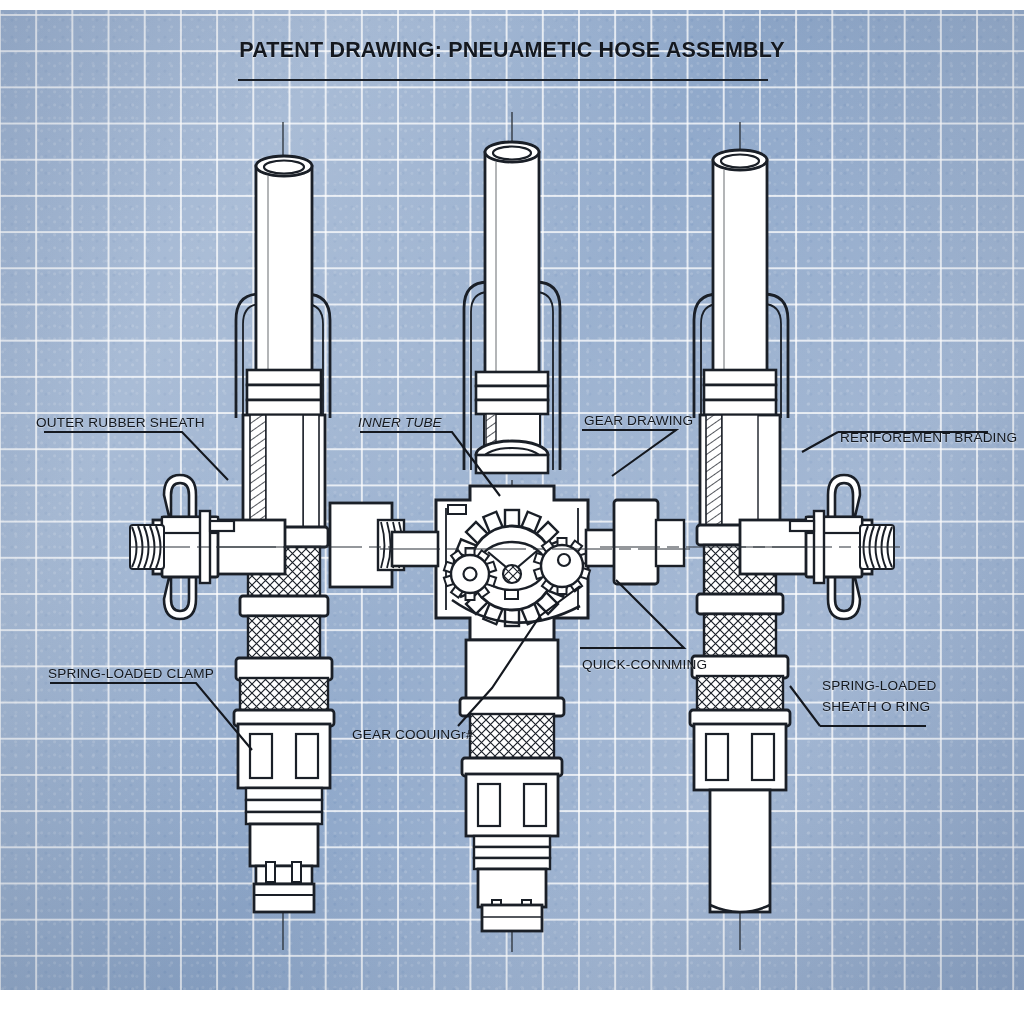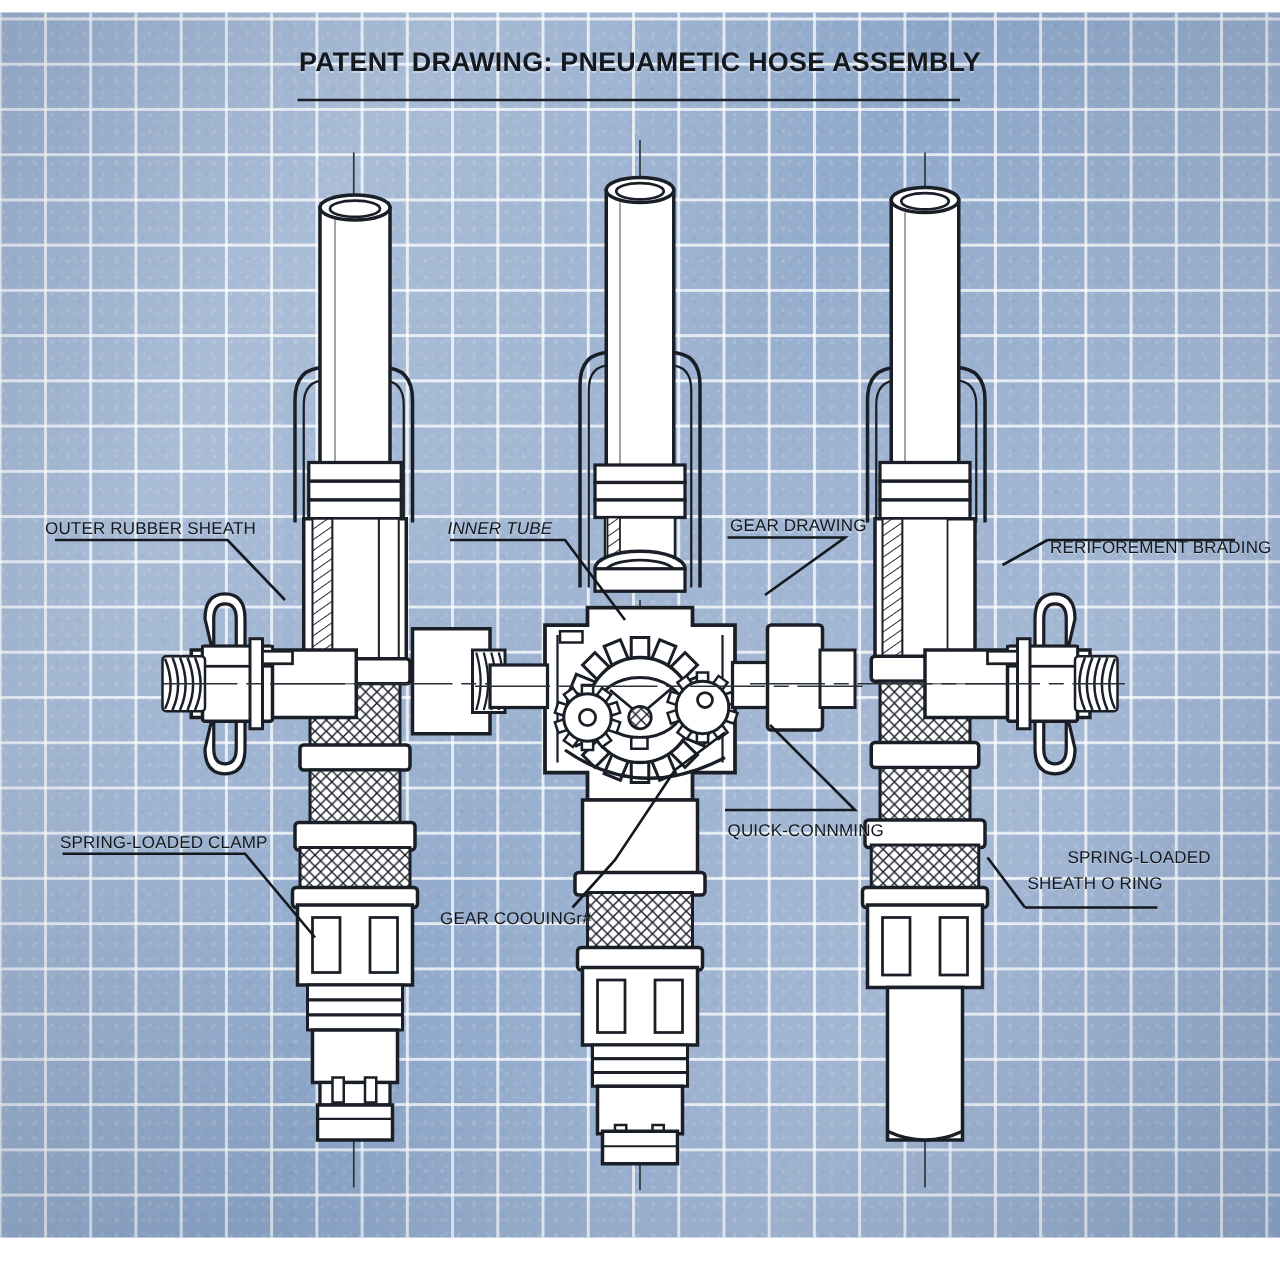--- a/index.html
+++ b/index.html
@@ -416,16 +416,16 @@
   <div class="lbl" style="left:358px;top:414px;font-style:italic;">INNER TUBE</div>
 
   <div class="lbl" style="left:584px;top:412px;">GEAR DRAWING</div>
 
   <div class="lbl" style="left:352px;top:726px;">GEAR COOUINGr#</div>
 
   <div class="lbl" style="left:582px;top:656px;">QUICK-CONNMING</div>
 
   <div class="lbl" style="left:840px;top:405px;margin-top:24px;">RERIFOREMENT BRADING</div>
 
-  <div class="lbl two" style="left:822px;top:676px;margin-left:32px;">SPRING-LOADED</div>
+  <div class="lbl two" style="left:822px;top:676px;">SPRING-LOADED</div>
   <div class="lbl two" style="left:822px;top:697px;">SHEATH O RING</div>
 
 </div>
 
 </body></html>

